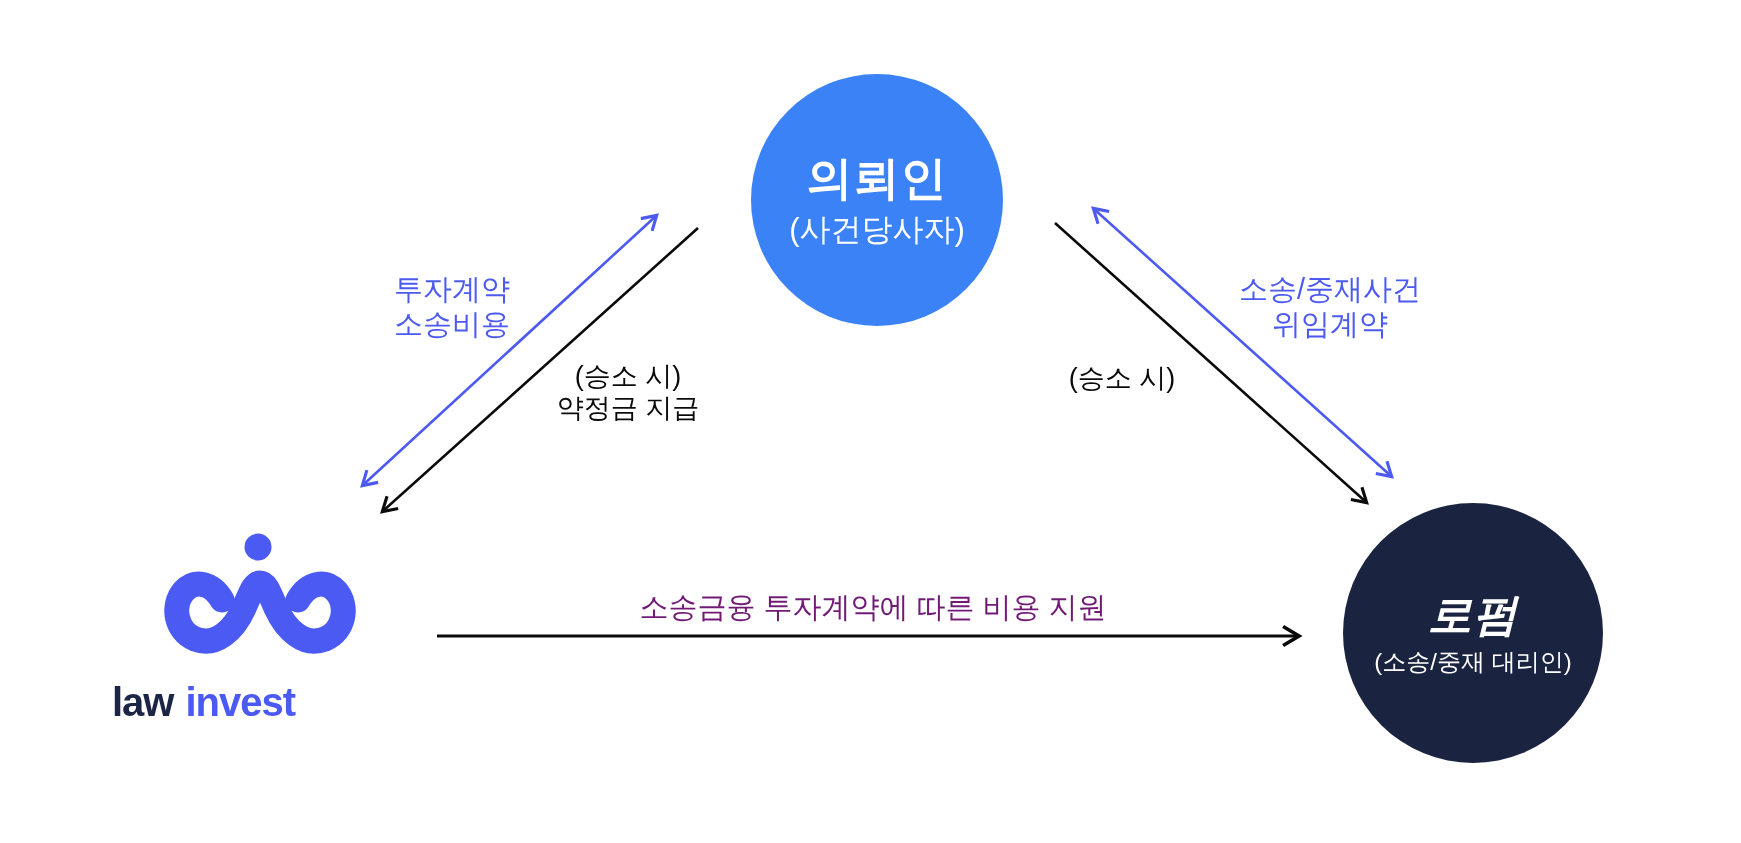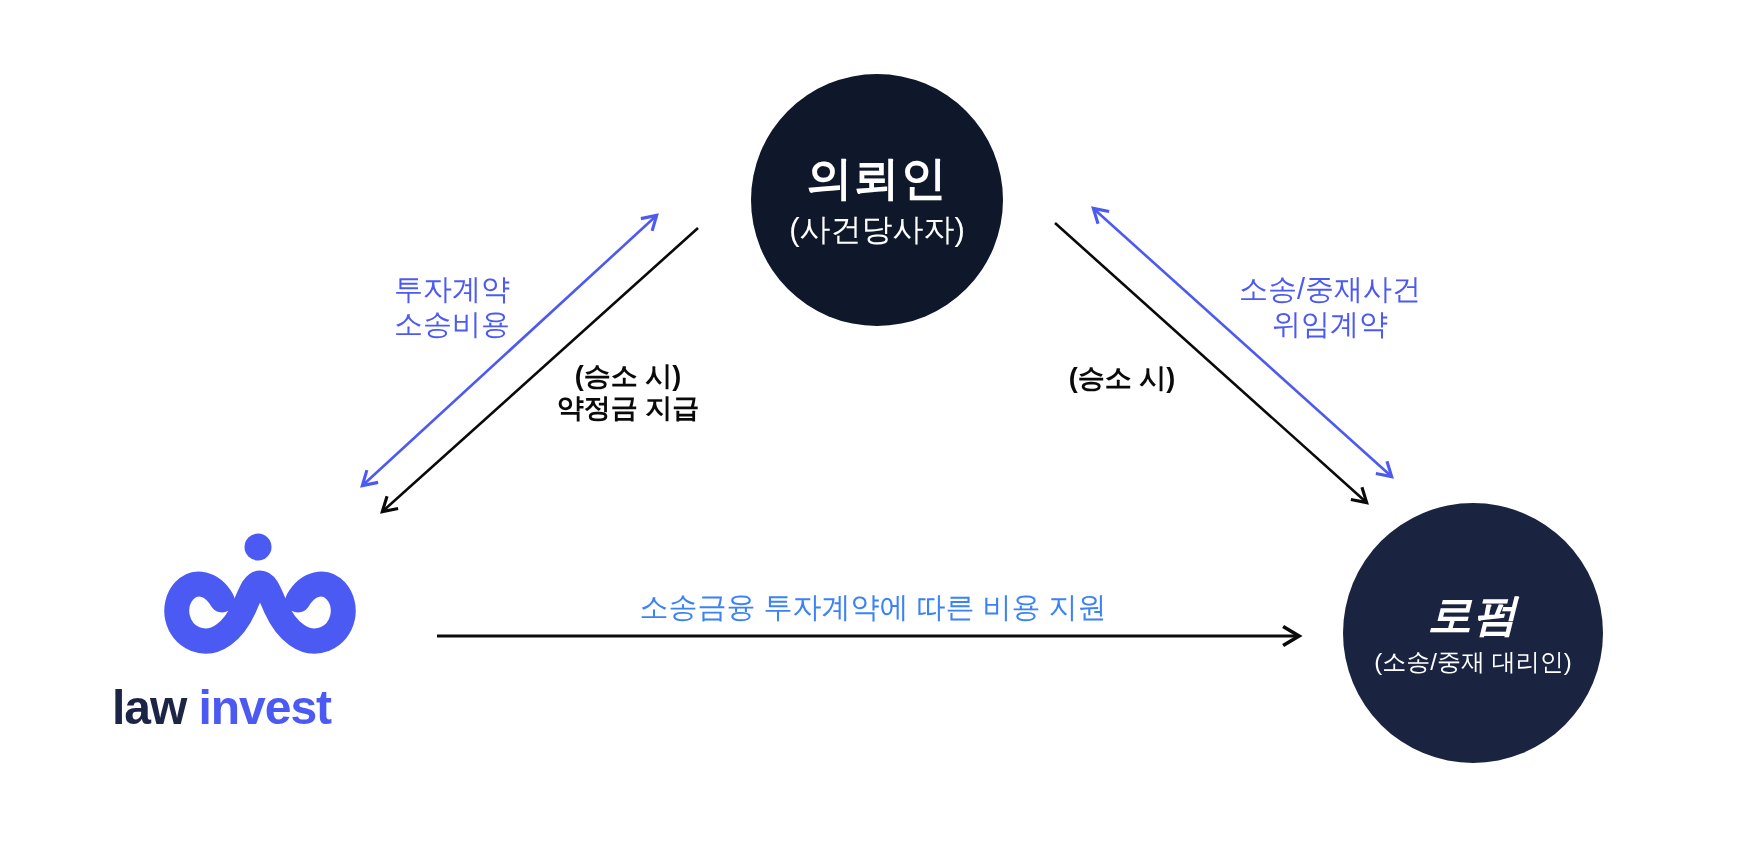--- a/index.html
+++ b/index.html
@@ -21,60 +21,60 @@
     border-radius: 50%;
     display: flex;
     flex-direction: column;
     align-items: center;
     justify-content: center;
     color: #ffffff;
     text-align: center;
   }
   #client-node {
     left: 751px; top: 74px; width: 252px; height: 252px;
-    background: #0f172a;
+    background: #3b82f6;
   }
   #lawfirm-node {
     left: 1343px; top: 503px; width: 260px; height: 260px;
     background: #1a2440;
   }
   .node-title   { font-size: 46px; font-weight: 700; letter-spacing: 1px; line-height: 1.1; }
   .node-subtitle{ font-size: 31px; font-weight: 400; margin-top: 10px; line-height: 1.1; }
   #lawfirm-node .node-title { font-size: 44px; font-style: italic; }
   #lawfirm-node .node-subtitle { font-size: 24px; text-align: right; }
 
   
   .edge-label {
     position: absolute;
     width: 320px;
     text-align: center;
     line-height: 1.2;
   }
   .edge-label .ln { display: block; }
   .blue-label  { color: #4c5af2; font-size: 29px; font-weight: 500; }
-  .black-label { color: #0a0a0a; font-size: 27px; font-weight: 700; }
+  .black-label { color: #0a0a0a; font-size: 27px; font-weight: 400; }
 
   #label-left-blue   { left: 292px;  top: 272px; }
   #label-left-black  { left: 468px;  top: 360px; }
   #label-right-blue  { left: 1170px; top: 272px; }
   #label-right-black { left: 962px;  top: 362px; }
 
   #label-bottom {
     position: absolute;
     left: 573px; top: 588px; width: 600px;
     text-align: center;
-    color: #3b82f6; font-size: 29px; font-weight: 400;
+    color: #701a75; font-size: 29px; font-weight: 400;
   }
 
   
   #logo-mark { position: absolute; left: 158px; top: 526px; width: 204px; height: 144px; }
   #logo-wordmark {
     position: absolute;
     left: 112px; top: 680px;
-    font-size: 48px;
+    font-size: 40px;
     font-weight: 700;
     letter-spacing: -1px;
     white-space: nowrap;
   }
   #logo-word-law    { color: #1c2546; margin-right: 12px; }
   #logo-word-invest { color: #4a5af2; }
 </style>
 </head>
 <body>
 

